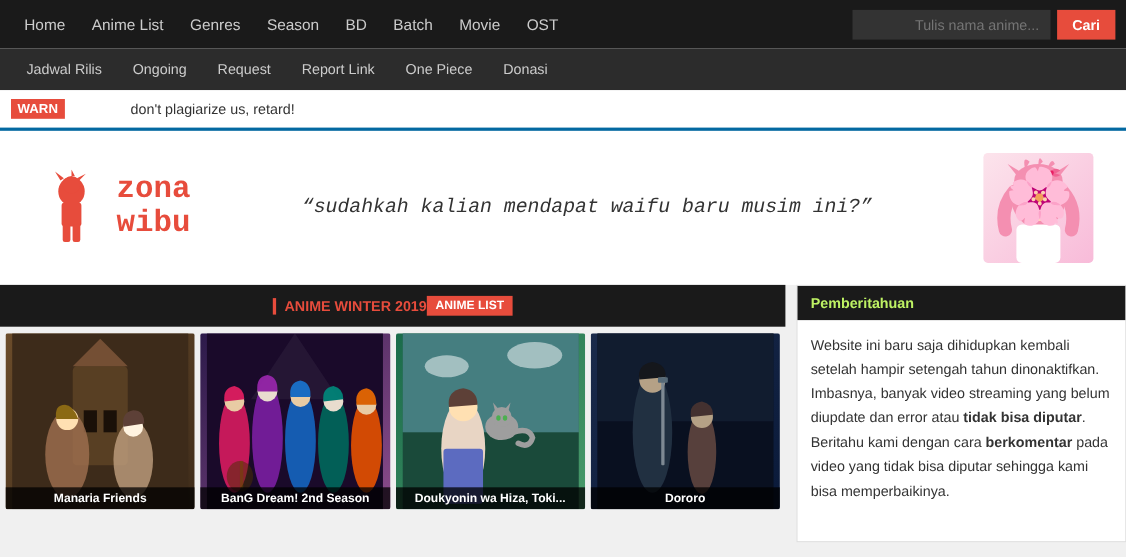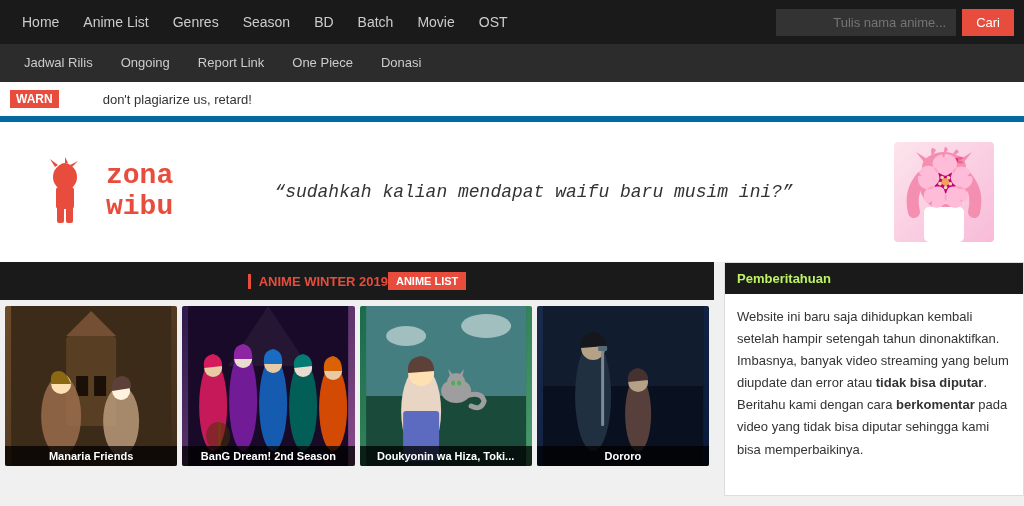--- a/index.html
+++ b/index.html
@@ -36,21 +36,21 @@
       outline: none;
       text-align: right;
     }
     .search-area button {
       background: #e74c3c;
       color: #fff;
       border: none;
       padding: 6px 14px;
       cursor: pointer;
       font-size: 13px;
-      font-weight: normal;
+      font-weight: bold;
     }
 
     
     .second-nav {
       background: #2c2c2c;
       display: flex;
       align-items: center;
       padding: 0 10px;
       height: 38px;
     }
@@ -58,25 +58,25 @@
       color: #ccc;
       text-decoration: none;
       padding: 0 14px;
       font-size: 13px;
       line-height: 38px;
     }
 
     
     .warn-bar {
       background: #fff;
-      border-bottom: 6px solid #0369a1;
+      border-bottom: 3px solid #0369a1;
       display: flex;
       align-items: center;
       padding: 8px 10px;
-      gap: 0;
+      gap: 16px;
     }
     .warn-badge {
       background: #e74c3c;
       color: #fff;
       font-weight: bold;
       font-size: 12px;
       padding: 2px 6px;
     }
     .warn-text {
       color: #333;
@@ -271,20 +271,21 @@
       <a href="#">OST</a>
       <div class="search-area">
         <input type="text" placeholder="Tulis nama anime..." style="">
         <button>Cari</button>
       </div>
     </nav>
 
     <nav class="second-nav">
       <a href="#">Jadwal Rilis</a>
       <a href="#">Ongoing</a>
+      <a href="#">Request</a>
       <a href="#">Report Link</a>
       <a href="#">One Piece</a>
       <a href="#">Donasi</a>
     </nav>
 
     <div class="warn-bar">
       <span class="warn-badge">WARN</span>
       <span class="warn-text">don't plagiarize us, retard!</span>
     </div>
 

